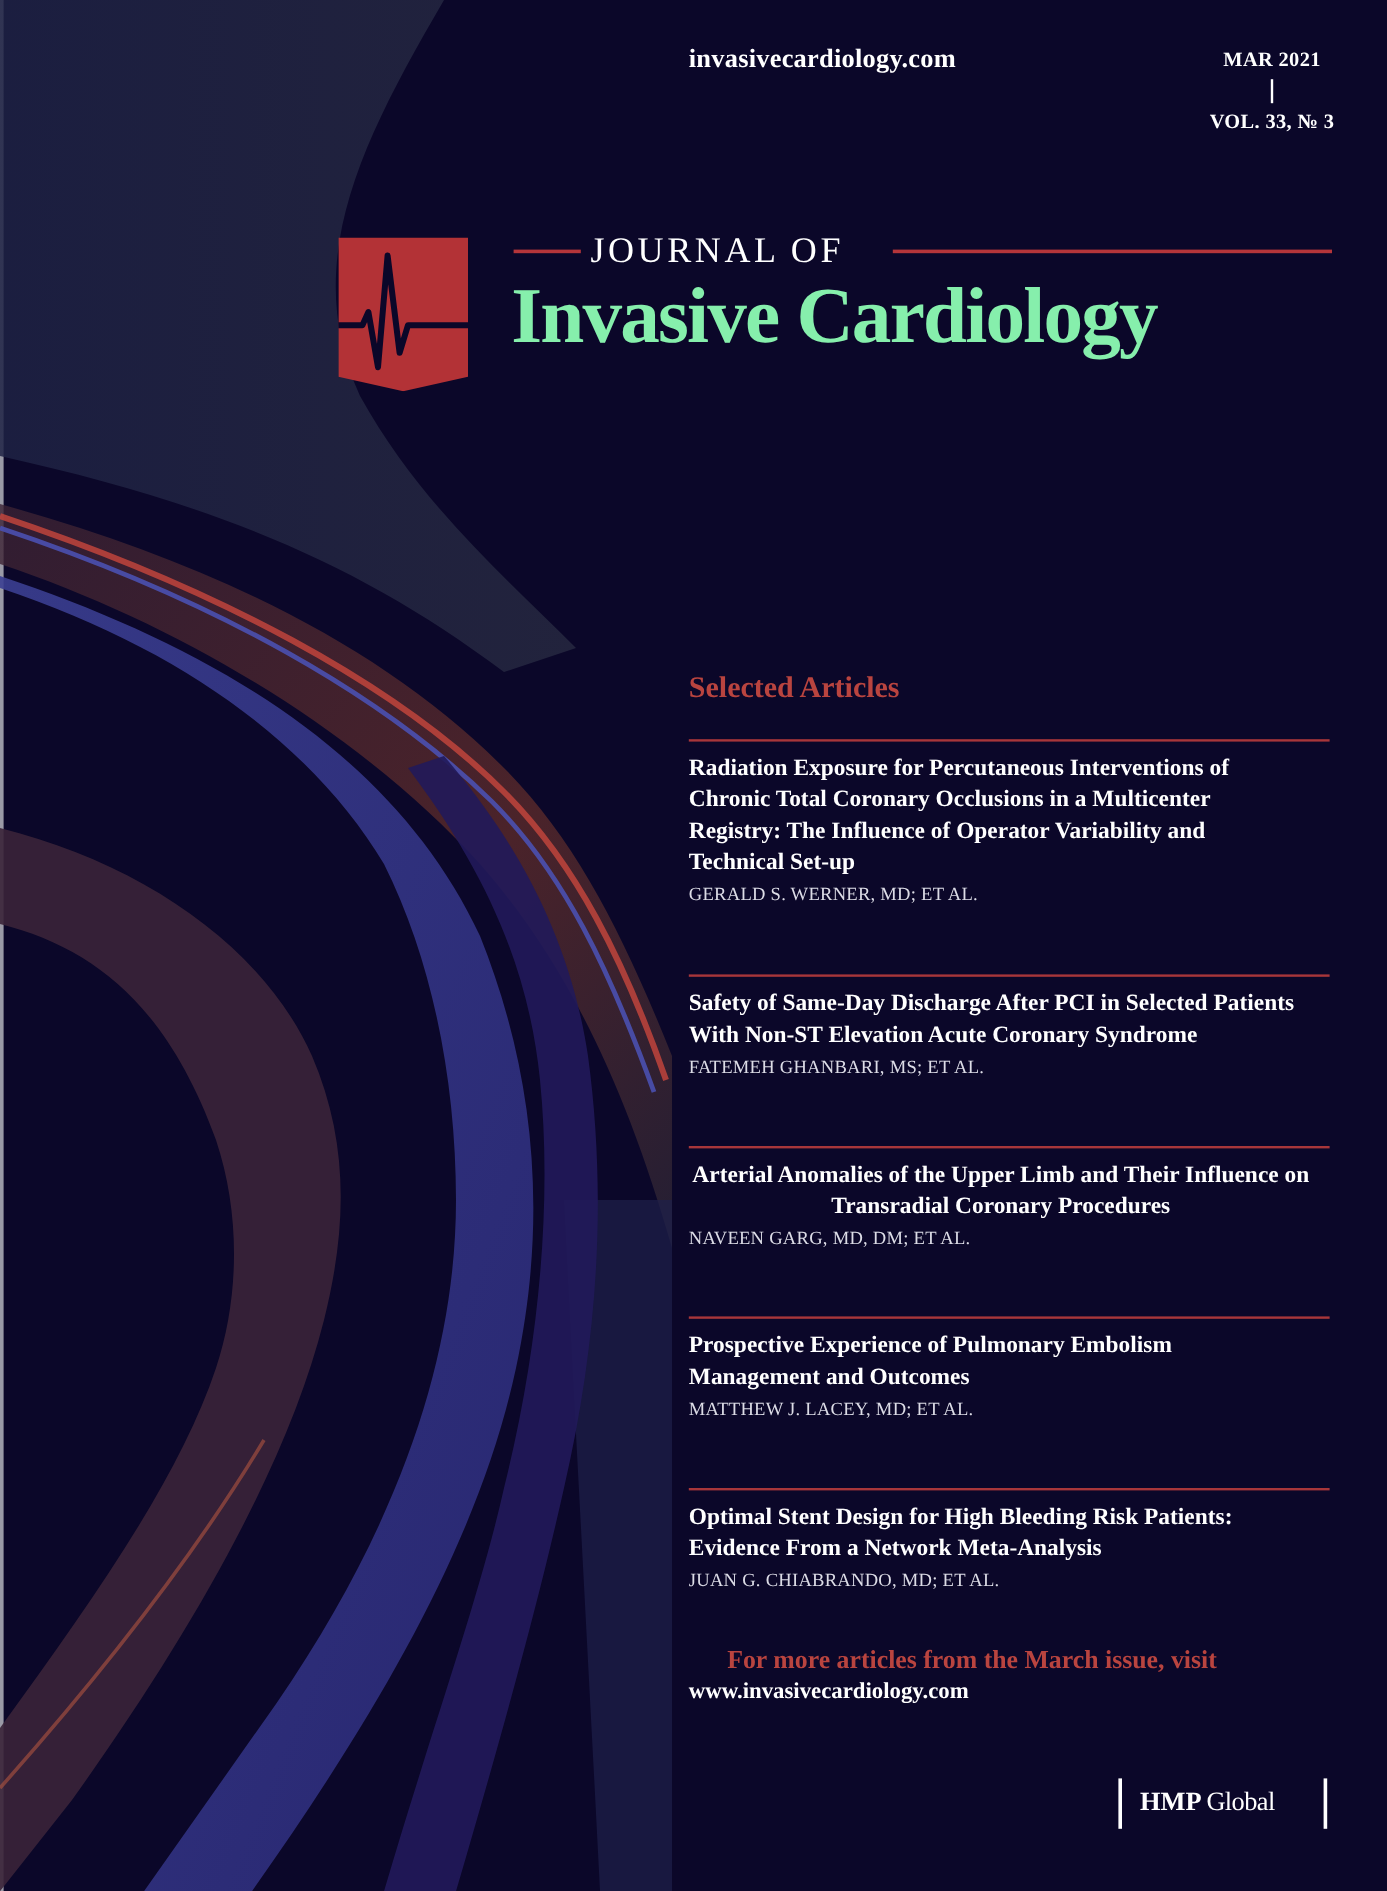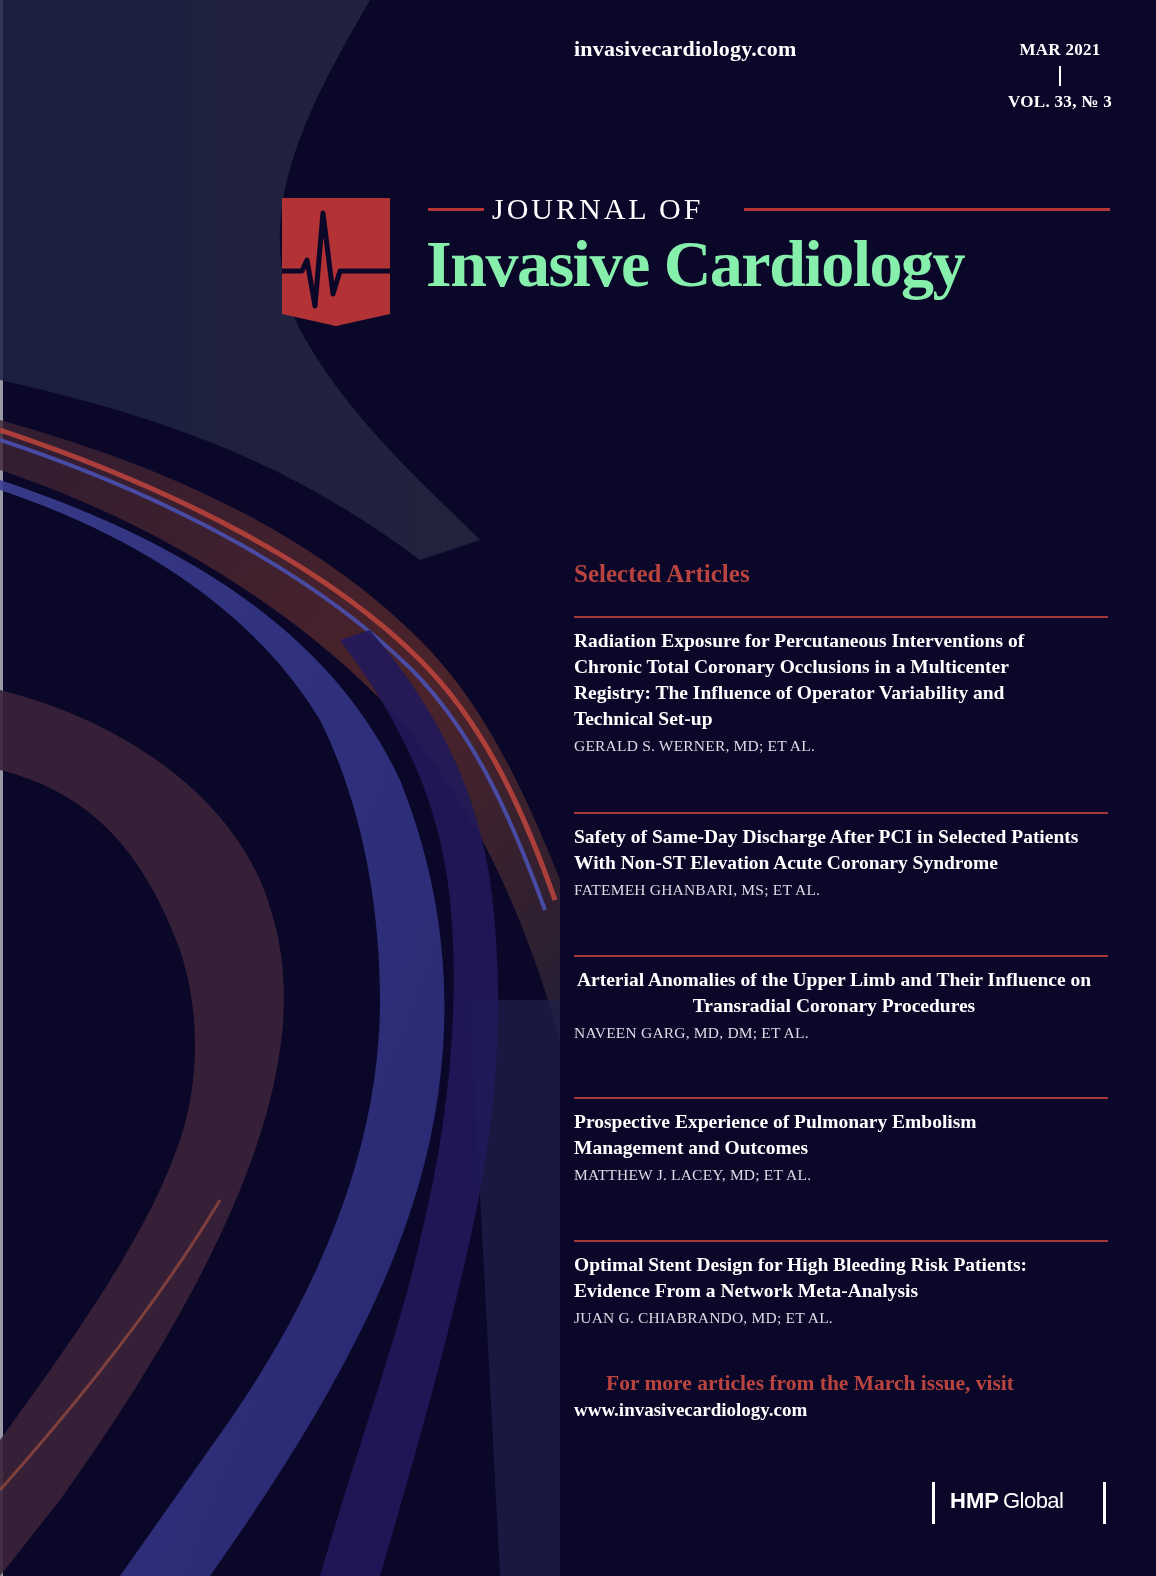--- a/index.html
+++ b/index.html
@@ -67,21 +67,21 @@
     position: absolute; left: 574px; top: 1399px;
     color: #ffffff; font-size: 19px; font-weight: bold;
   }
 
   .publisher { position: absolute; left: 930px; top: 1482px; width: 178px; height: 44px; }
   .publisher .bar-l, .publisher .bar-r { position: absolute; top: 0; width: 3px; height: 42px; background: #ffffff; }
   .publisher .bar-l { left: 2px; }
   .publisher .bar-r { right: 2px; }
   .publisher .name {
     position: absolute; left: 20px; top: 6px; color: #ffffff;
-    font-family: Liberation Sans, sans-serif; font-size: 22px; letter-spacing: -0.5px;
+    font-family: Liberation Serif, serif; font-size: 22px; letter-spacing: -0.5px;
     display: flex; align-items: baseline;
   }
   .publisher .hmp { font-weight: bold; margin-right: 4px; letter-spacing: 0; }
 </style>
 </head>
 <body>
 
 <div class="cover">
   <div class="edge"></div>
 

